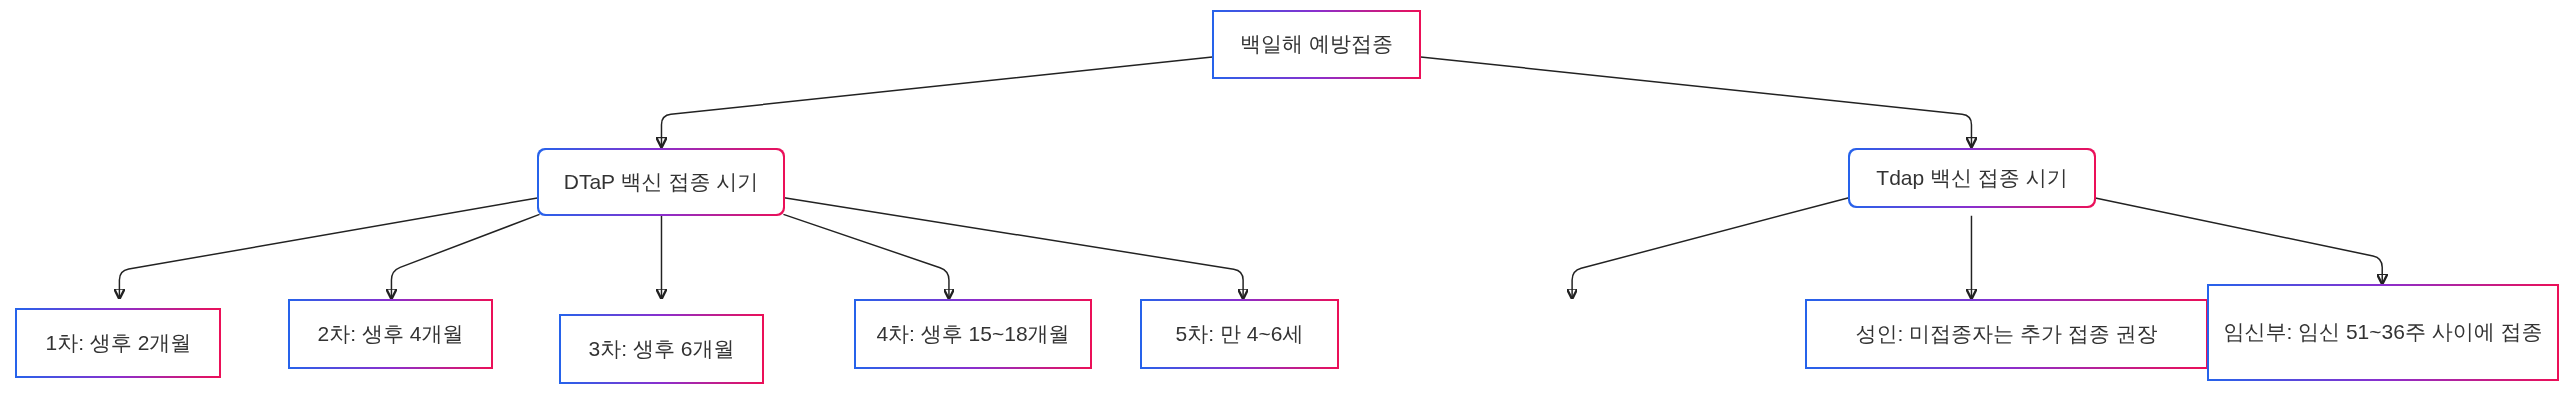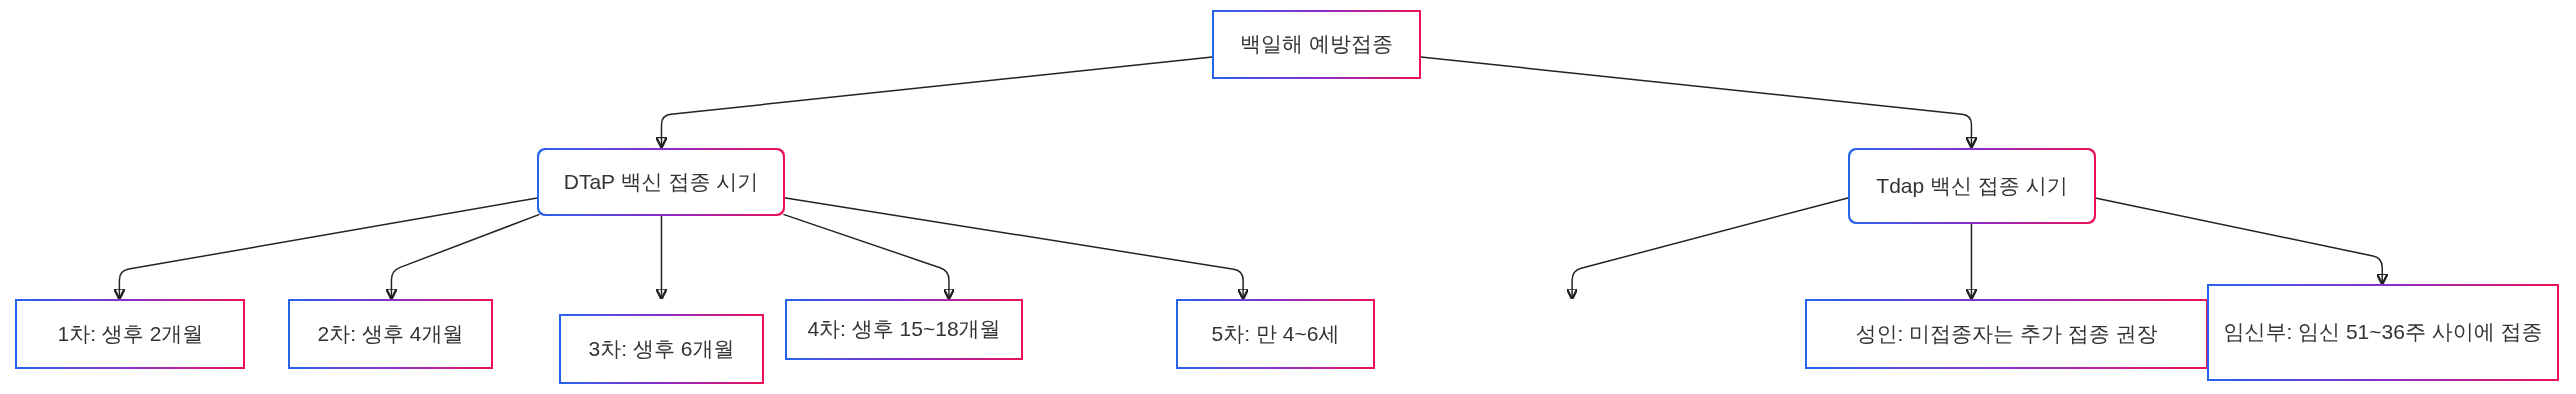--- a/index.html
+++ b/index.html
@@ -48,37 +48,37 @@
     <path d="M3123,295 L3539.3,382.1 Q3553,385 3553,399 L3553,423" marker-end="url(#arrow)"></path>
   </svg>
 
   <div class="node" style="left:1212px;top:10px;width:209px;height:69px">
     <div class="inner">백일해 예방접종</div>
   </div>
 
   <div class="node rounded" style="left:537px;top:148px;width:248px;height:68px">
     <div class="inner">DTaP 백신 접종 시기</div>
   </div>
-  <div class="node rounded" style="left:1848px;top:148px;width:248px;height:76px">
+  <div class="node rounded" style="left:1848px;top:148px;width:248px;height:60px">
     <div class="inner">Tdap 백신 접종 시기</div>
   </div>
 
-  <div class="node" style="left:15.4px;top:299px;width:230px;height:70px">
+  <div class="node" style="left:15.4px;top:308px;width:206px;height:70px">
     <div class="inner">1차: 생후 2개월</div>
   </div>
   <div class="node" style="left:288px;top:299px;width:205px;height:70px">
     <div class="inner">2차: 생후 4개월</div>
   </div>
   <div class="node" style="left:559px;top:314px;width:205px;height:70px">
     <div class="inner">3차: 생후 6개월</div>
   </div>
-  <div class="node" style="left:785px;top:299px;width:238px;height:61px">
+  <div class="node" style="left:854px;top:299px;width:238px;height:70px">
     <div class="inner">4차: 생후 15~18개월</div>
   </div>
-  <div class="node" style="left:1176px;top:299px;width:199px;height:70px">
+  <div class="node" style="left:1140px;top:299px;width:199px;height:70px">
     <div class="inner">5차: 만 4~6세</div>
   </div>
 
   <div class="node" style="left:1805px;top:299px;width:403px;height:70px">
     <div class="inner">성인: 미접종자는 추가 접종 권장</div>
   </div>
   <div class="node wrap" style="left:2207px;top:284px;width:352px;height:97px">
     <div class="inner">임신부: 임신 51~36주 사이에 접종</div>
   </div>
 

